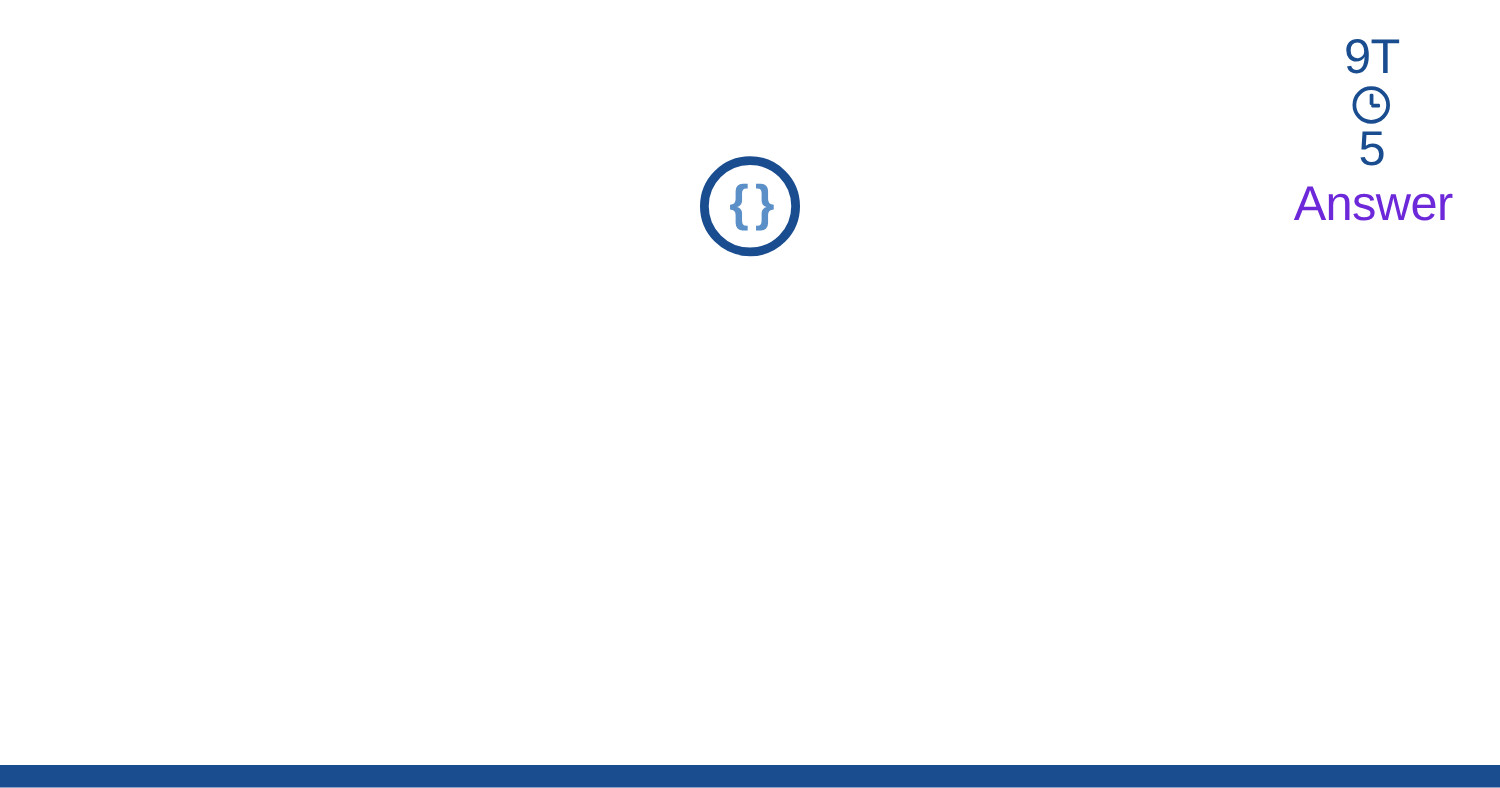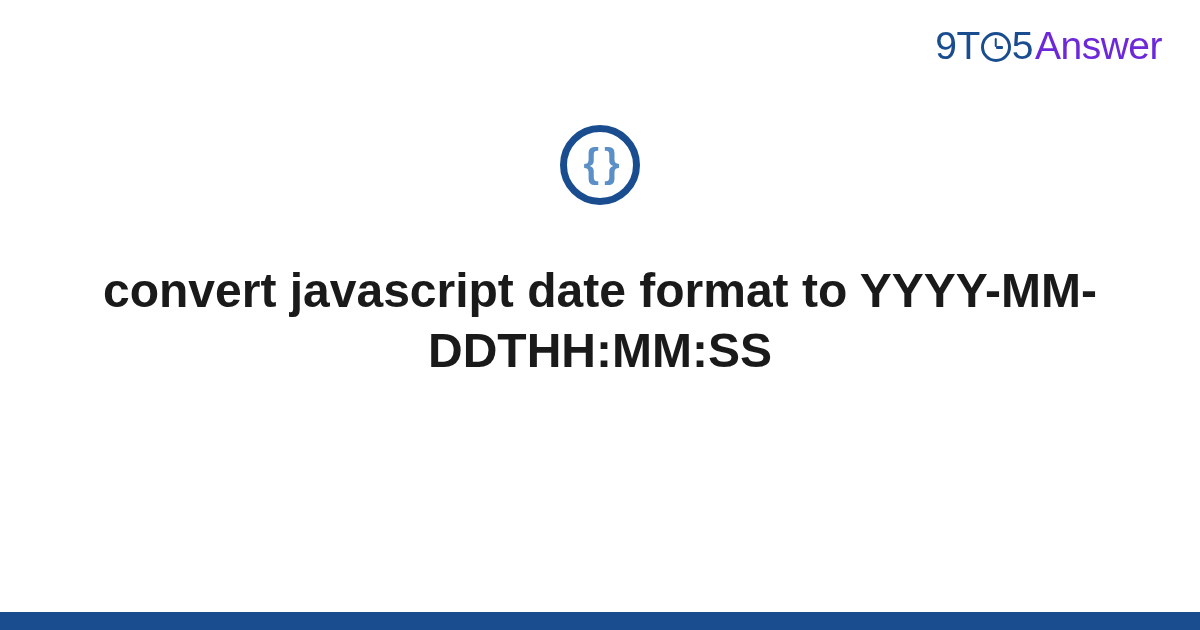--- a/index.html
+++ b/index.html
@@ -1,18 +1,19 @@
 <!DOCTYPE html>
 <html><head>
   <meta charset="utf-8">
   <style>
     * {
       margin: 0;
       padding: 0;
       box-sizing: border-box;
+      flex-direction: column;
     }
     body {
       width: 1200px;
       height: 630px;
       font-family: -apple-system, BlinkMacSystemFont, "Segoe UI", Helvetica, Arial, sans-serif;
       background: #ffffff;
       position: relative;
       overflow: hidden;
     }
     .logo {
@@ -124,16 +125,15 @@
   <span class="logo-9t">9T</span>
   <span class="logo-clock"></span>
   <span class="logo-5">5</span>
   <span class="logo-answer">Answer</span>
 </div>
 
 <div class="content">
   <div class="braces-icon">
     <span class="braces-text">{ }</span>
   </div>
-  <h1 class="title">convert javascript date format to YYYY-MM-DDTHH:MM:SS</h1>
 </div>
 
 <div class="bottom-bar"></div>
 
 </body></html>

